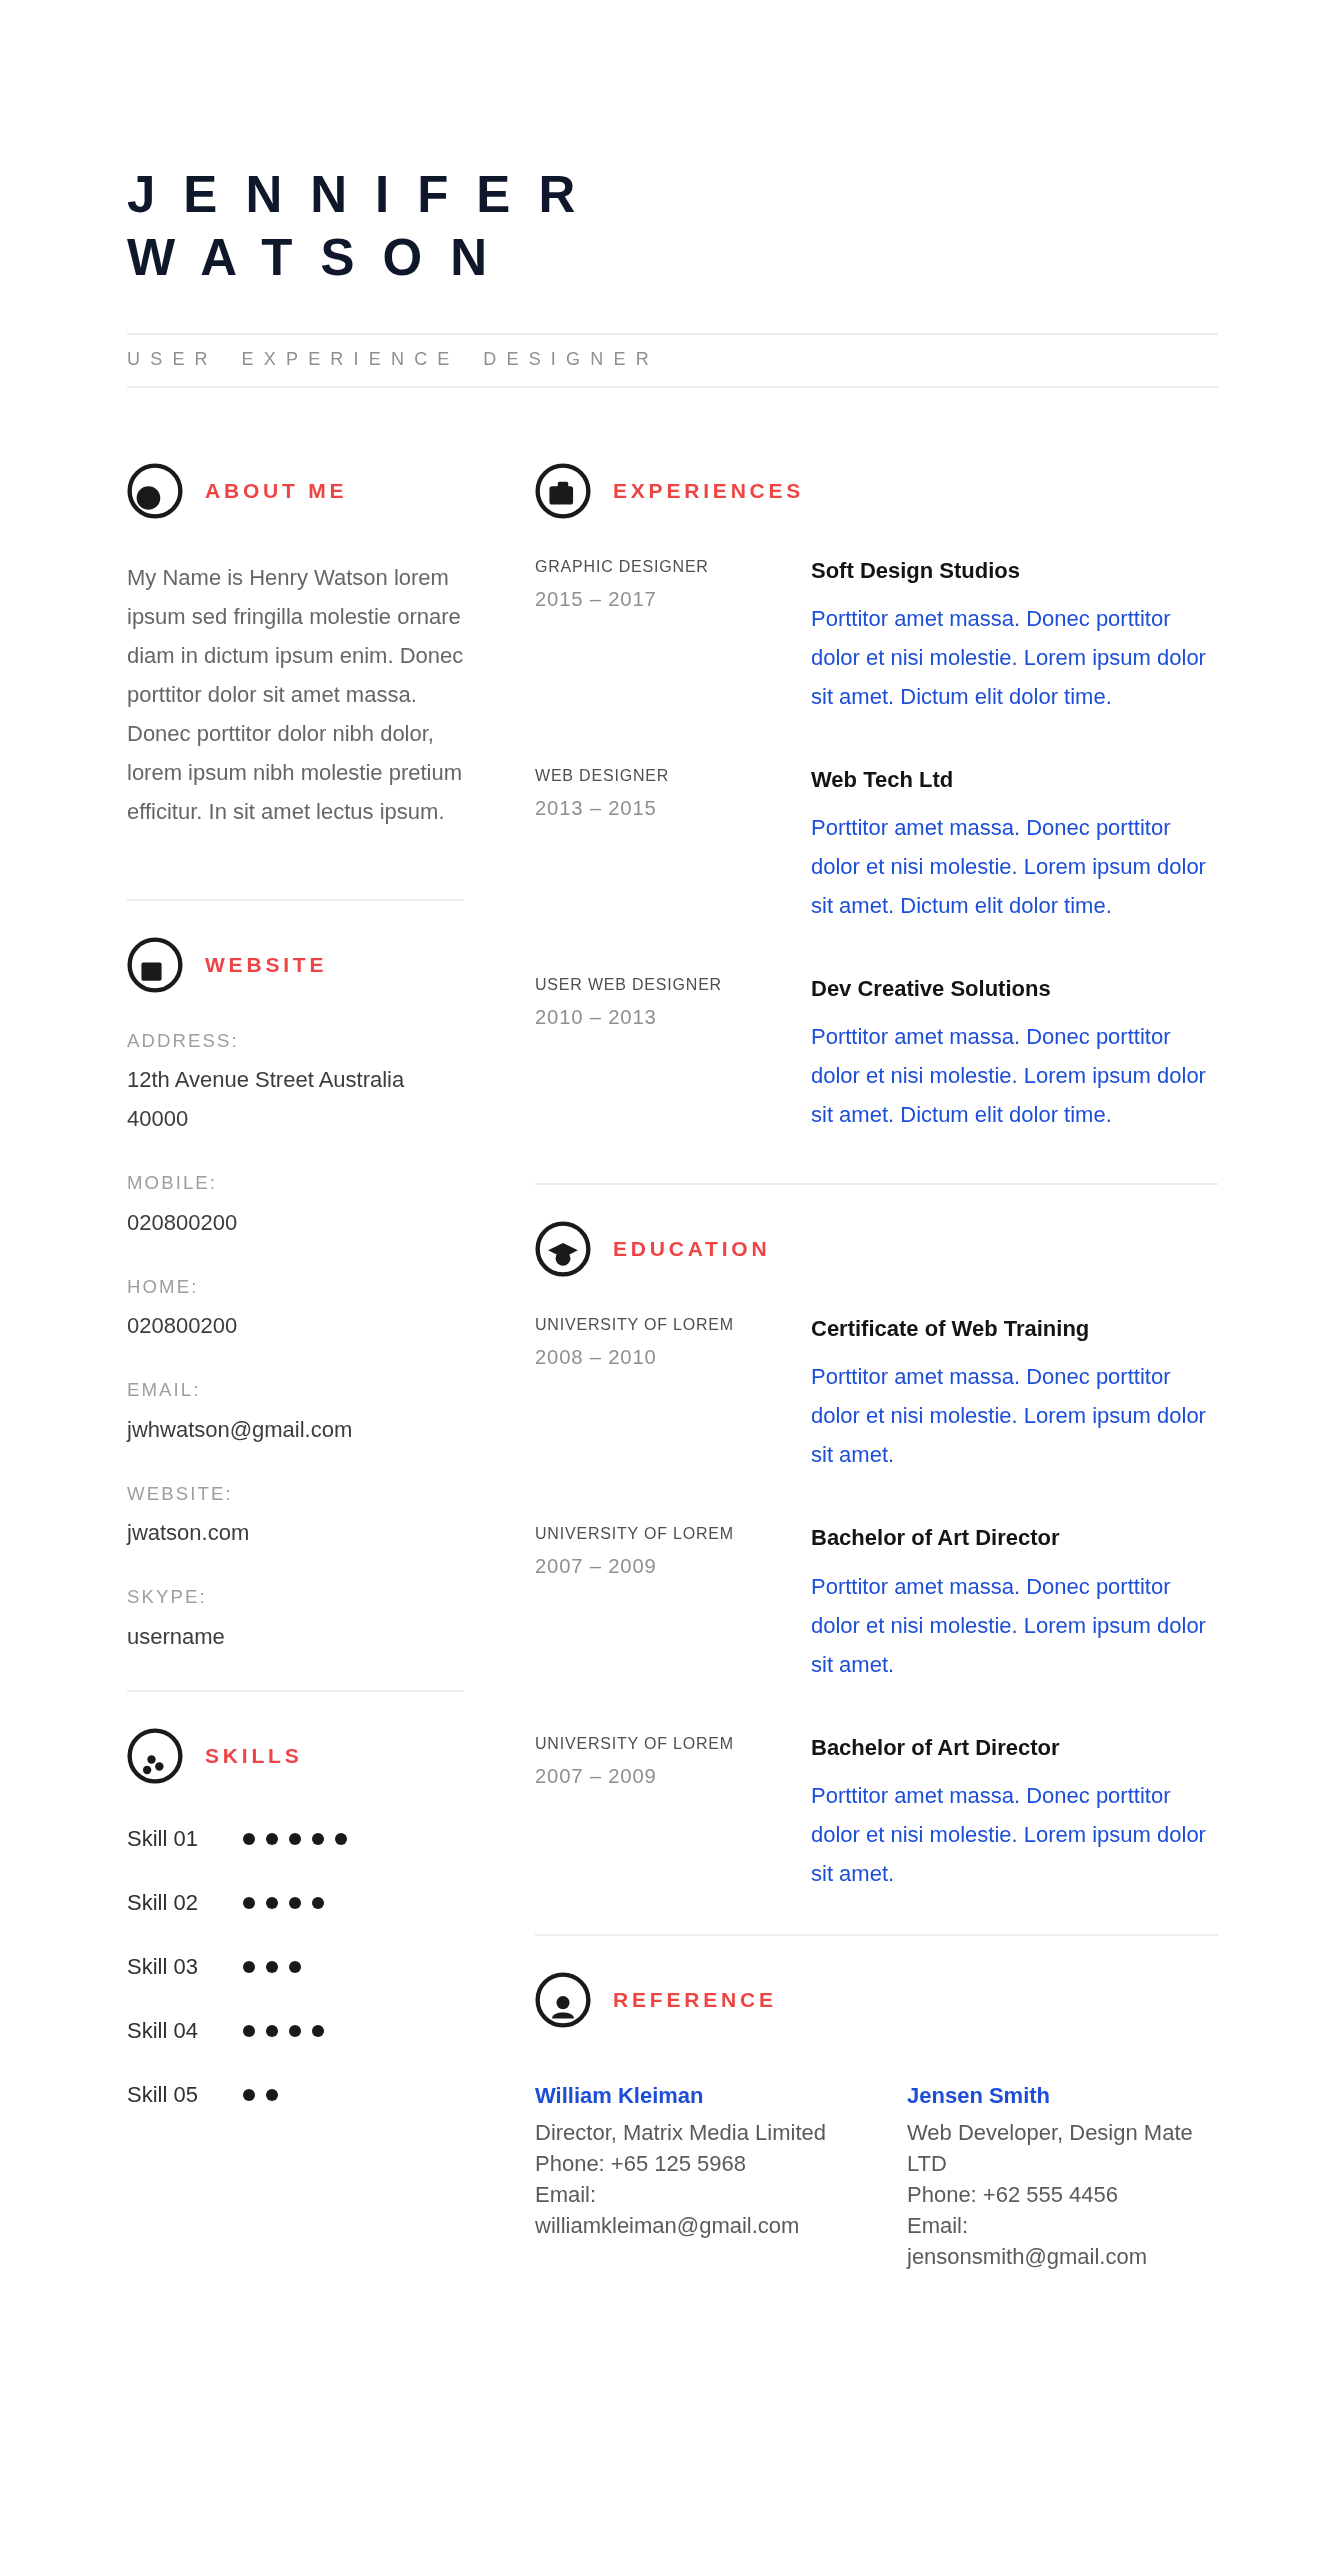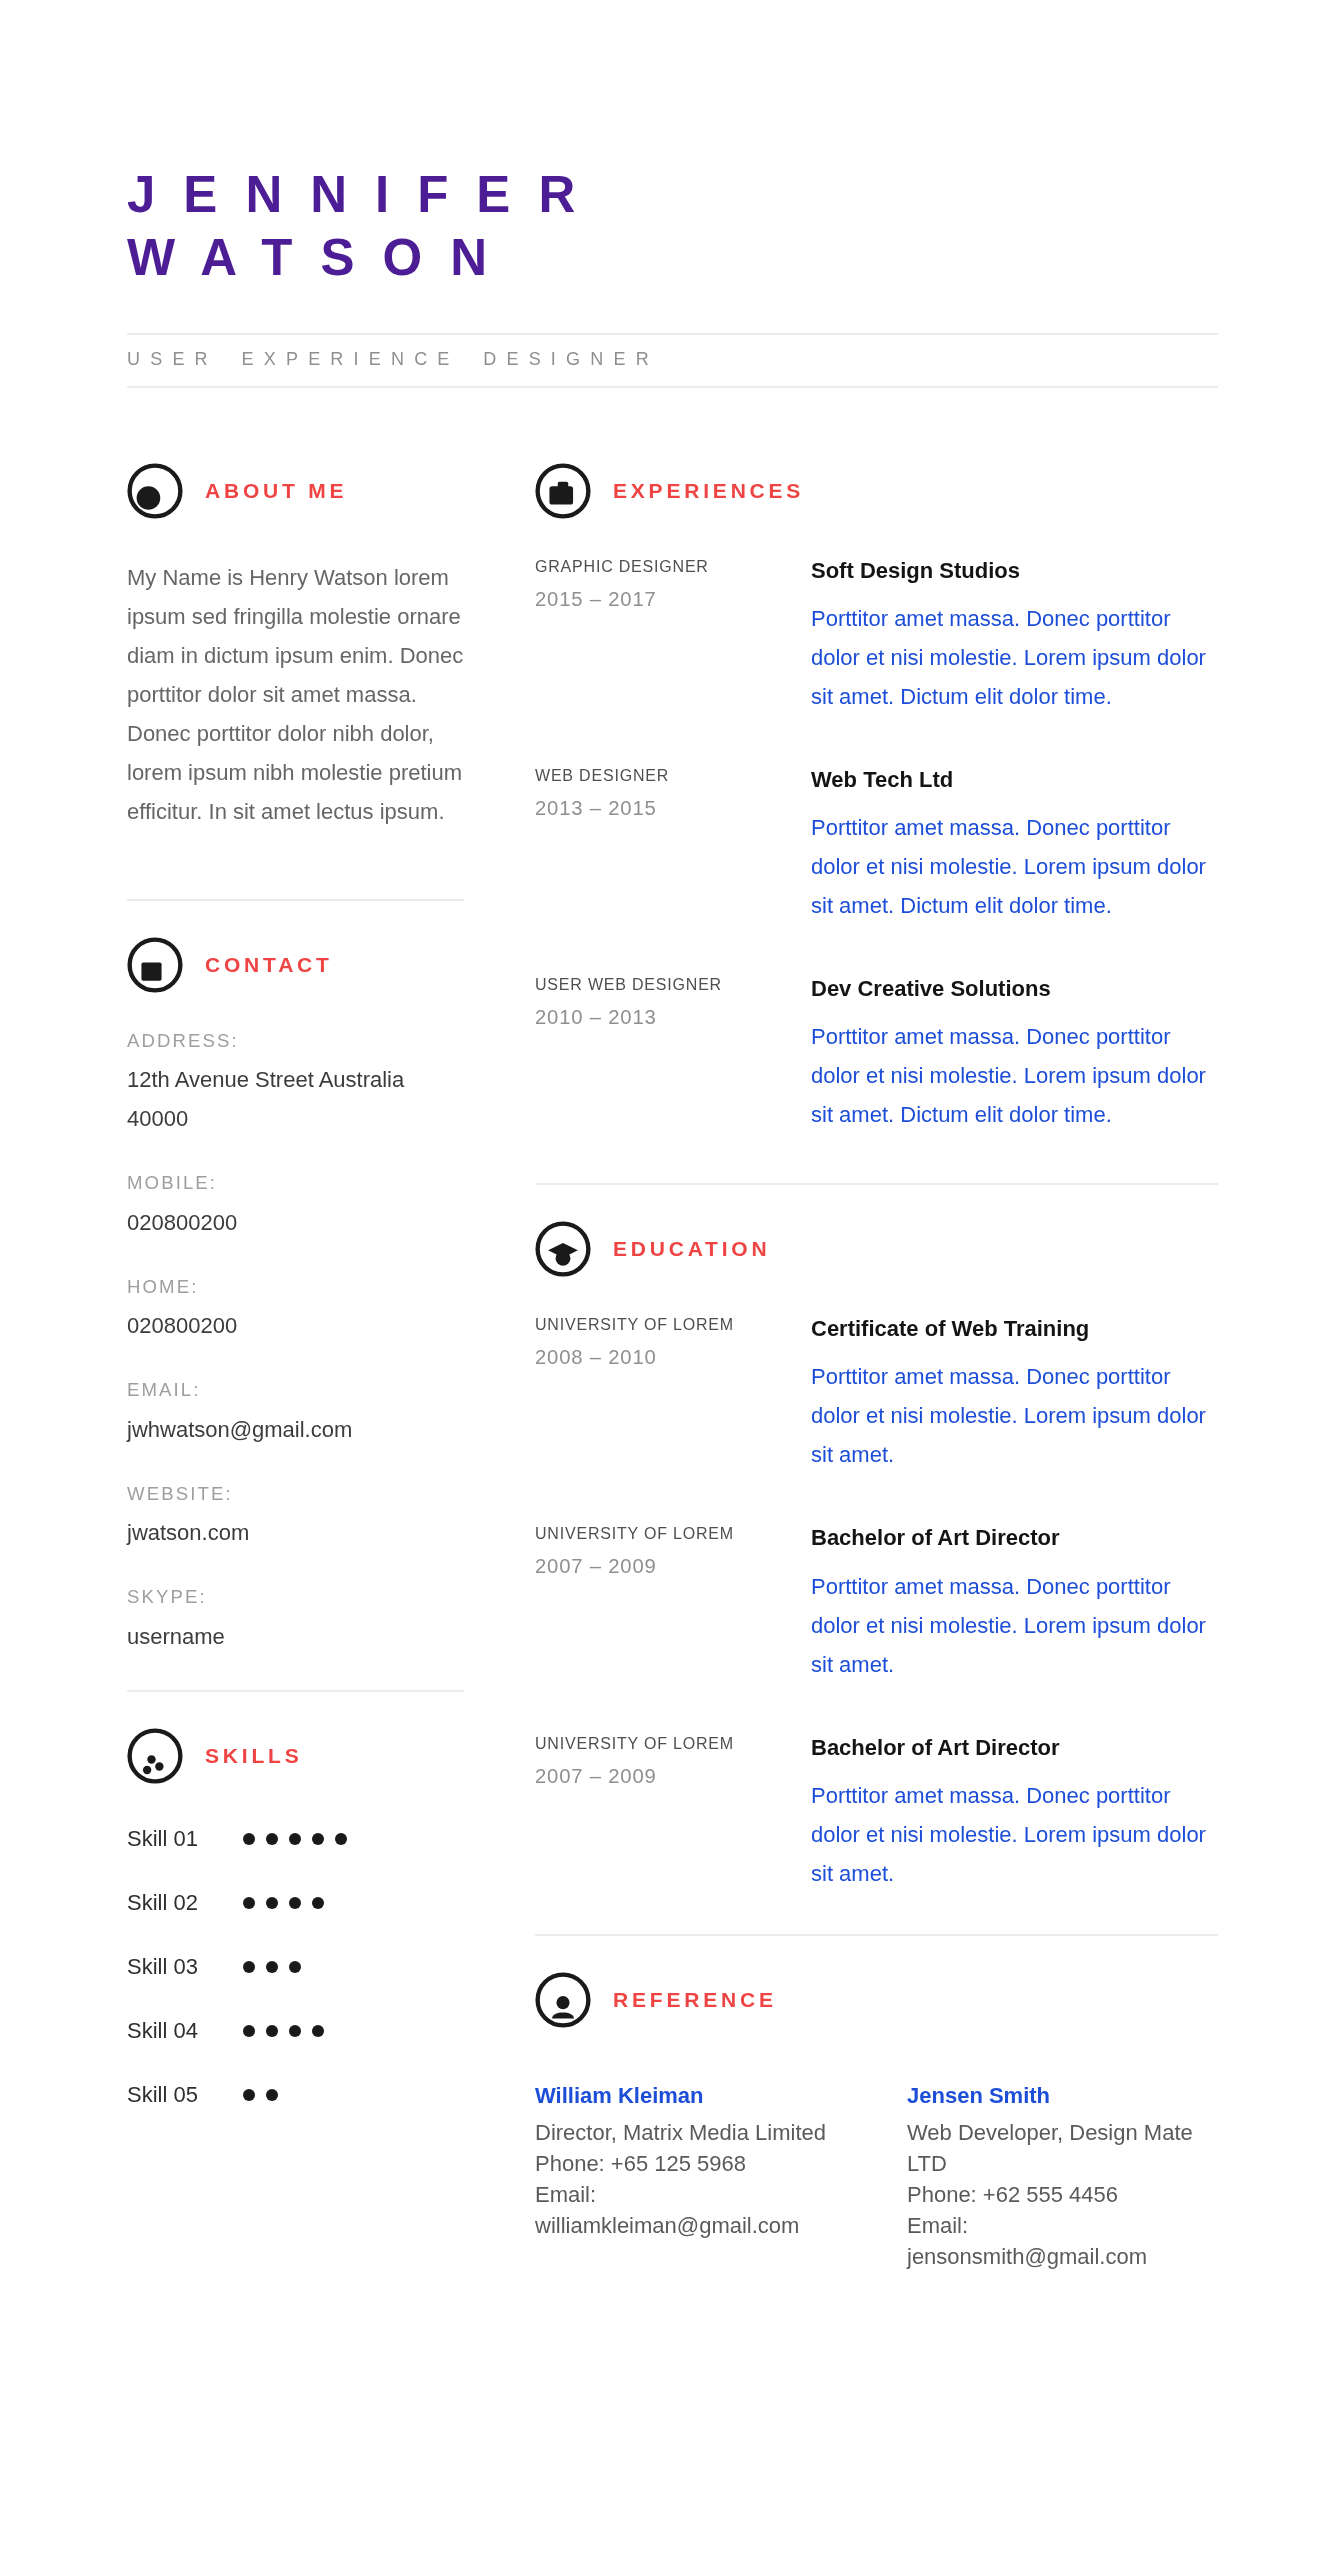--- a/index.html
+++ b/index.html
@@ -5,21 +5,21 @@
   * { margin:0; padding:0; box-sizing:border-box; }
   html,body { background:#ffffff; }
   body {
     width:1345px; height:2576px;
     font-family:"Liberation Sans", sans-serif;
     color:#333; overflow:hidden;
   }
   .page { width:1345px; height:2576px; padding:163px 127px 0 127px; }
 
   
-  .name { font-size:51px; font-weight:700; color:#4c1d95;
+  .name { font-size:51px; font-weight:700; color:#0f172a;
           letter-spacing:28px; line-height:63px; }
   .title-band { margin-top:44px; border-top:2.5px solid #ececec;
                 border-bottom:2.5px solid #ececec; padding:14.4px 0 15.2px; }
   .subtitle { font-size:18px; color:#8f8f8f; letter-spacing:10.2px;
               word-spacing:8.5px; }
 
   
   .columns { display:flex; margin-top:75px; align-items:flex-start; }
   .col-left { width:337px; flex:none; }
   .col-right { flex:1; margin-left:71px; }
@@ -100,21 +100,21 @@
 
       <hr class="divider">
 
       <div class="section-header after-divider">
         <span class="icon-circle">
           <svg width="56" height="56" viewBox="0 0 64 64">
             <circle cx="32" cy="32" r="29" fill="none" stroke="#1a1a1a" stroke-width="5"></circle>
             <rect x="16.5" y="29" width="23" height="21" rx="2" fill="#1a1a1a"></rect>
           </svg>
         </span>
-        <span class="section-title">CONTACT</span>
+        <span class="section-title">WEBSITE</span>
       </div>
       <div class="contact-list">
         <div class="contact-item">
           <div class="contact-label">ADDRESS:</div>
           <div class="contact-value">12th Avenue Street Australia 40000</div>
         </div>
         <div class="contact-item">
           <div class="contact-label">MOBILE:</div>
           <div class="contact-value">020800200</div>
         </div>

